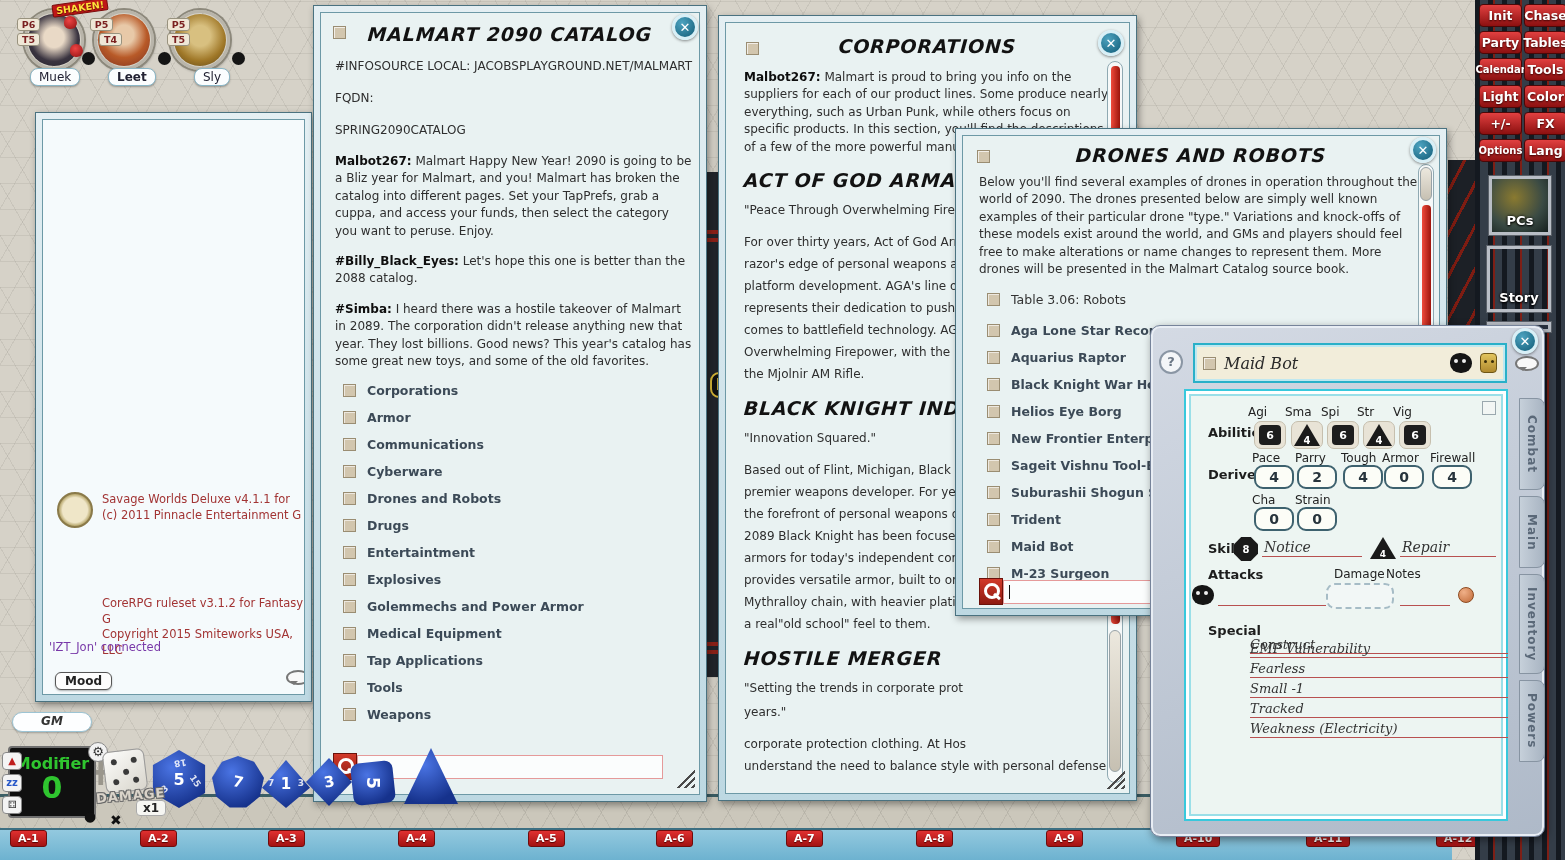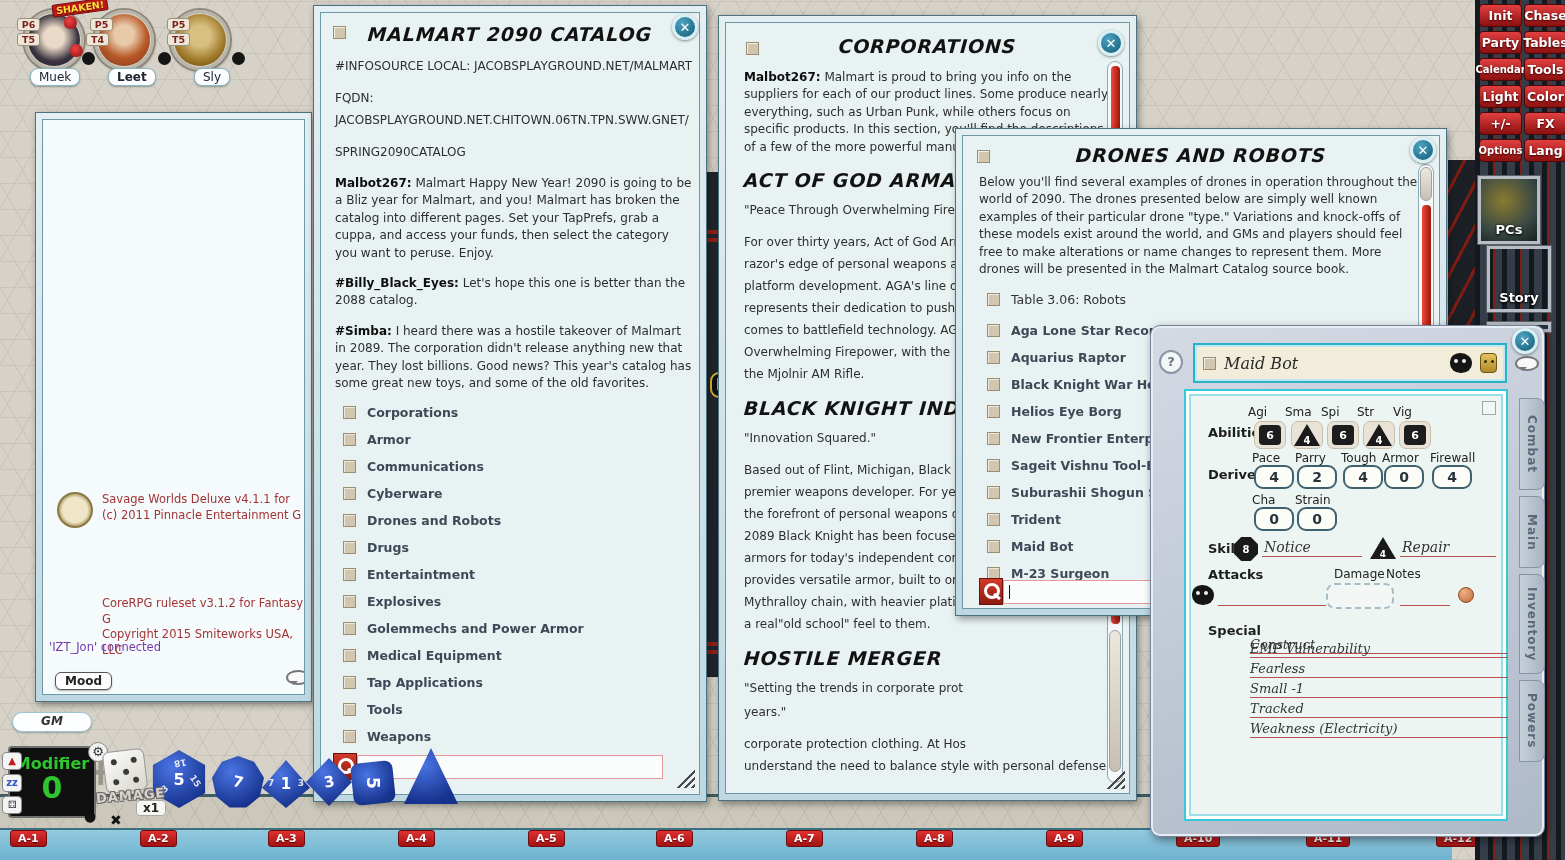--- a/index.html
+++ b/index.html
@@ -167,21 +167,21 @@
   <div class="shaken" style="left:52px;top:1px">SHAKEN!</div>
   <div class="wound" style="left:64px;top:16px"></div>
   <div class="wound" style="left:70px;top:44px"></div>
   <div class="nameplate" style="left:30px;top:68px">Muek</div>
   <div class="tokendot" style="left:82px;top:52px"></div>
 
   <div class="token" style="left:94px;top:10px">
     <div class="art" style="background:radial-gradient(circle at 50% 40%,#e8c9a8 0 24%,#b85a28 56%,#7c3020 100%)"></div>
   </div>
   <div class="ptbadge" style="left:90px;top:18px">P5</div>
-  <div class="ptbadge" style="left:86px;top:33px">T4</div>
+  <div class="ptbadge" style="left:99px;top:33px">T4</div>
   <div class="nameplate" style="left:108px;top:68px;font-weight:800">Leet</div>
   <div class="tokendot" style="left:158px;top:52px"></div>
 
   <div class="token" style="left:170px;top:10px">
     <div class="art" style="background:radial-gradient(circle at 50% 42%,#d8c080 0 26%,#a07828 62%,#564018 100%)"></div>
   </div>
   <div class="ptbadge" style="left:167px;top:18px">P5</div>
   <div class="ptbadge" style="left:167px;top:33px">T5</div>
   <div class="nameplate" style="left:194px;top:68px">Sly</div>
   <div class="tokendot" style="left:232px;top:52px"></div>
@@ -247,21 +247,20 @@
 </div>
 <div class="die bluedie d4" style="left:404px;top:748px;width:54px;height:56px;font-size:10px"></div>
 
 <div class="fgwin" style="left:313px;top:5px;width:394px;height:797px;z-index:10">
   <div class="body">
     <div class="win-handle" style="left:12px;top:13px"></div>
     <div class="win-title comic" style="top:10px">MALMART 2090 CATALOG</div>
     <div style="position:absolute;left:14px;top:42px;width:358px">
       <div class="tline">#INFOSOURCE LOCAL: JACOBSPLAYGROUND.NET/MALMART</div>
       <div class="tline" style="margin-top:10px">FQDN:</div>
-      <div class="tline">JACOBSPLAYGROUND.NET.CHITOWN.06TN.TPN.SWW.GNET/</div>
       <div class="tline" style="margin:10px 0 12px">SPRING2090CATALOG</div>
       <p class="para"><span class="speaker">Malbot267:</span> <span>Malmart Happy New Year! 2090 is going to be a Bliz year for Malmart, and you! Malmart has broken the catalog into different pages. Set your TapPrefs, grab a cuppa, and access your funds, then select the category you want to peruse. Enjoy.</span></p>
       <p class="para"><span class="speaker">#Billy_Black_Eyes:</span> <span>Let's hope this one is better than the 2088 catalog.</span></p>
       <p class="para"><span class="speaker">#Simba:</span> <span>I heard there was a hostile takeover of Malmart in 2089. The corporation didn't release anything new that year. They lost billions. Good news? This year's catalog has some great new toys, and some of the old favorites.</span></p>
       <div class="cat-row">
           <span class="bullet"></span>
           <span>Corporations</span>
         </div>
       <div class="cat-row">
           <span class="bullet"></span>
@@ -433,21 +432,21 @@
   <div class="sbtn" style="left:4px;top:31px">Party</div>
   <div class="sbtn" style="left:49px;top:31px">Tables</div>
   <div class="sbtn small" style="left:4px;top:58px">Calendar</div>
   <div class="sbtn" style="left:49px;top:58px">Tools</div>
   <div class="sbtn" style="left:4px;top:85px">Light</div>
   <div class="sbtn" style="left:49px;top:85px">Color</div>
   <div class="sbtn" style="left:4px;top:112px">+/-</div>
   <div class="sbtn" style="left:49px;top:112px">FX</div>
   <div class="sbtn small" style="left:4px;top:139px">Options</div>
   <div class="sbtn" style="left:49px;top:139px">Lang</div>
-  <div class="imgbtn" style="left:3px;top:176px;width:62px;height:68px;background:radial-gradient(circle at 40% 35%,#8a7a30,#3a4a44 60%,#16201e)">
+  <div class="imgbtn" style="left:14px;top:176px;width:62px;height:59px;background:radial-gradient(circle at 40% 35%,#8a7a30,#3a4a44 60%,#16201e)">
     <div class="lbl">PCs</div>
   </div>
   <div class="imgbtn" style="left:12px;top:246px;width:64px;height:66px;background:linear-gradient(#0c1a2c 10%,#1c3a5c 45%,#0e2238 80%),repeating-linear-gradient(90deg,#1a3350 0 6px,#0c1categorie 6px 9px);background-blend-mode:lighten">
     <div class="lbl">Story</div>
   </div>
   <div class="imgbtn" style="left:12px;top:322px;width:64px;height:10px;background:#2a3240"></div>
 </div>
 
 <div id="maidwin">
   <div class="sheettab" style="top:72px;height:92px">

